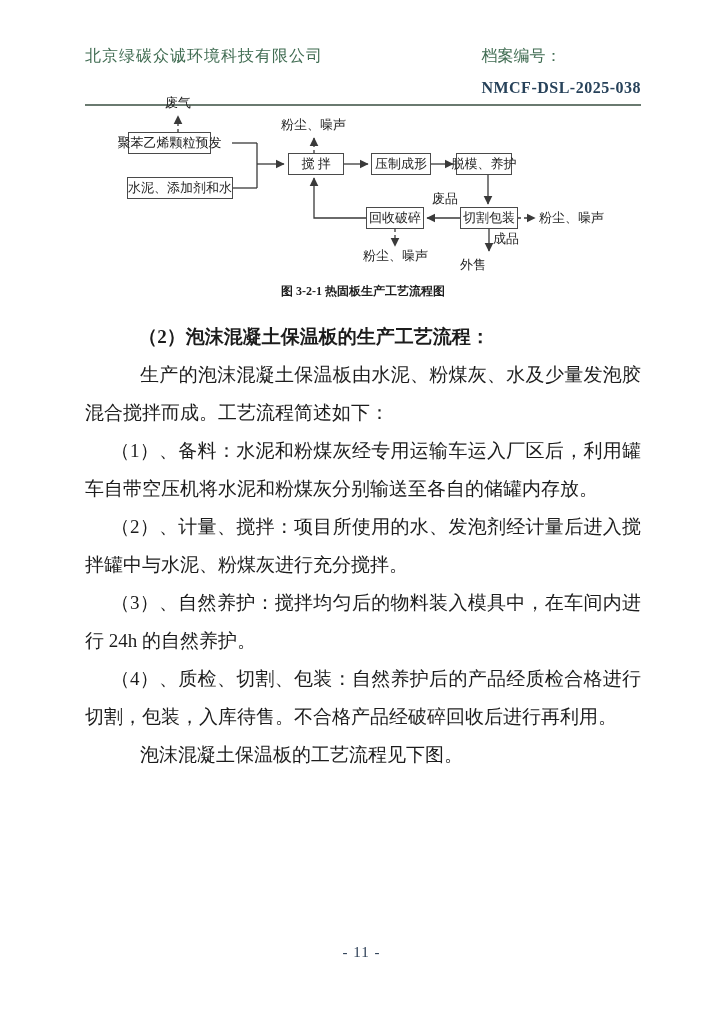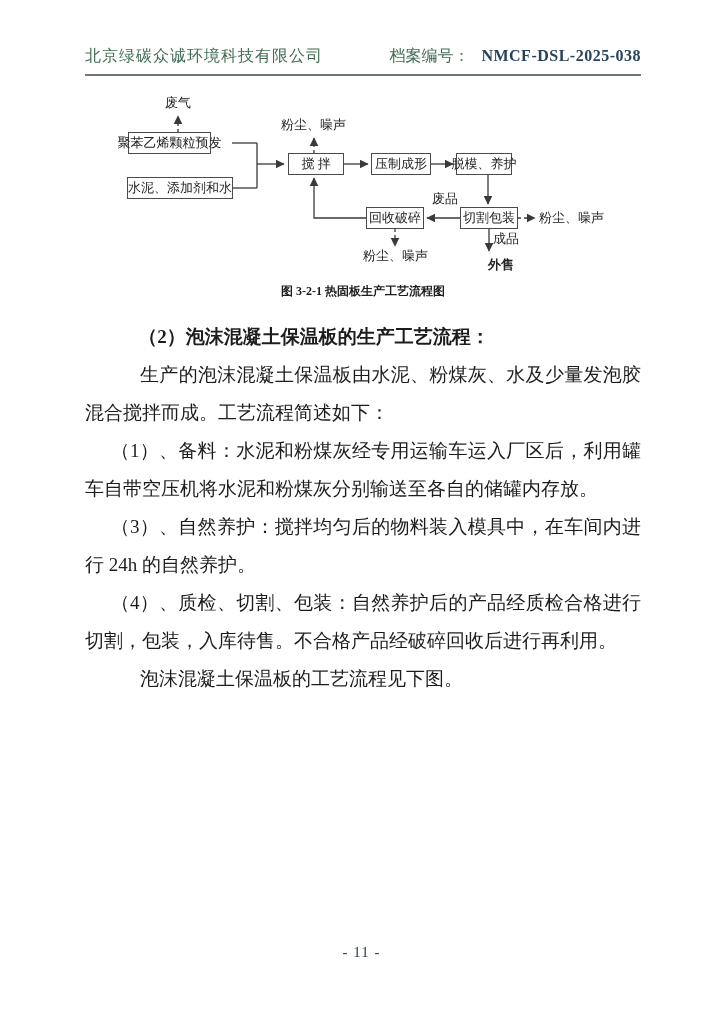--- a/index.html
+++ b/index.html
@@ -13,21 +13,21 @@
   }
   
   .header{
     position:absolute;left:85px;top:46px;width:556px;
     display:flex;justify-content:space-between;align-items:baseline;
     padding-bottom:7px;
     border-bottom:2px solid #6a7a70;
     font-size:16px;
   }
   .header .company{color:#3f6b51;letter-spacing:1px;}
-  .header .right{display:flex;gap:12px;align-items:baseline;}
+  .header .right{display:flex;gap:12px;align-items:baseline;flex-direction:column;}
   .header .doclabel{color:#3f6b51;}
   .header .doccode{color:#27425a;letter-spacing:0.5px;font-weight:bold;font-family:"Liberation Serif","DejaVu Serif",serif;}
   
   .flowchart{position:absolute;left:85px;top:92px;width:556px;height:192px;}
   .flowchart svg{position:absolute;left:0;top:0;}
   .fc-box{
     position:absolute;box-sizing:border-box;
     border:1px solid #4a4a4a;background:#ffffff;
     display:flex;align-items:center;justify-content:center;
     font-size:13px;line-height:14px;white-space:nowrap;
@@ -103,30 +103,31 @@
     <div class="fc-box" style="left:286px;top:61px;width:60px;height:22px;">压制成形</div>
     <div class="fc-box" style="left:371px;top:61px;width:56px;height:22px;">脱模、养护</div>
     <div class="fc-box" style="left:281px;top:115px;width:58px;height:22px;">回收破碎</div>
     <div class="fc-box" style="left:375px;top:115px;width:58px;height:22px;">切割包装</div>
 
     <div class="fc-label" style="left:80px;top:4px;">废气</div>
     <div class="fc-label" style="left:196px;top:26px;">粉尘、噪声</div>
     <div class="fc-label" style="left:347px;top:100px;">废品</div>
     <div class="fc-label" style="left:454px;top:119px;">粉尘、噪声</div>
     <div class="fc-label" style="left:408px;top:140px;">成品</div>
-    <div class="fc-label" style="left:403px;top:166px;font-weight:bold;">外售</div>
+    <div class="fc-label" style="left:375px;top:166px;">外售</div>
     <div class="fc-label" style="left:278px;top:157px;">粉尘、噪声</div>
   </div>
 
   <div class="caption">图 3-2-1 热固板生产工艺流程图</div>
 
   <div class="bodytext">
     <p class="heading">（2）泡沫混凝土保温板的生产工艺流程：</p>
     <p class="indent-lg">生产的泡沫混凝土保温板由水泥、粉煤灰、水及少量发泡胶混合搅拌而成。工艺流程简述如下：</p>
     <p class="indent-sm">（1）、备料：水泥和粉煤灰经专用运输车运入厂区后，利用罐车自带空压机将水泥和粉煤灰分别输送至各自的储罐内存放。</p>
+    <p class="indent-sm">（2）、计量、搅拌：项目所使用的水、发泡剂经计量后进入搅拌罐中与水泥、粉煤灰进行充分搅拌。</p>
     <p class="indent-sm">（3）、自然养护：搅拌均匀后的物料装入模具中，在车间内进行 24h 的自然养护。</p>
     <p class="indent-sm">（4）、质检、切割、包装：自然养护后的产品经质检合格进行切割，包装，入库待售。不合格产品经破碎回收后进行再利用。</p>
     <p class="indent-lg">泡沫混凝土保温板的工艺流程见下图。</p>
   </div>
 
   <div class="footer">- 11 -</div>
 
 </div>
 
 </body></html>

